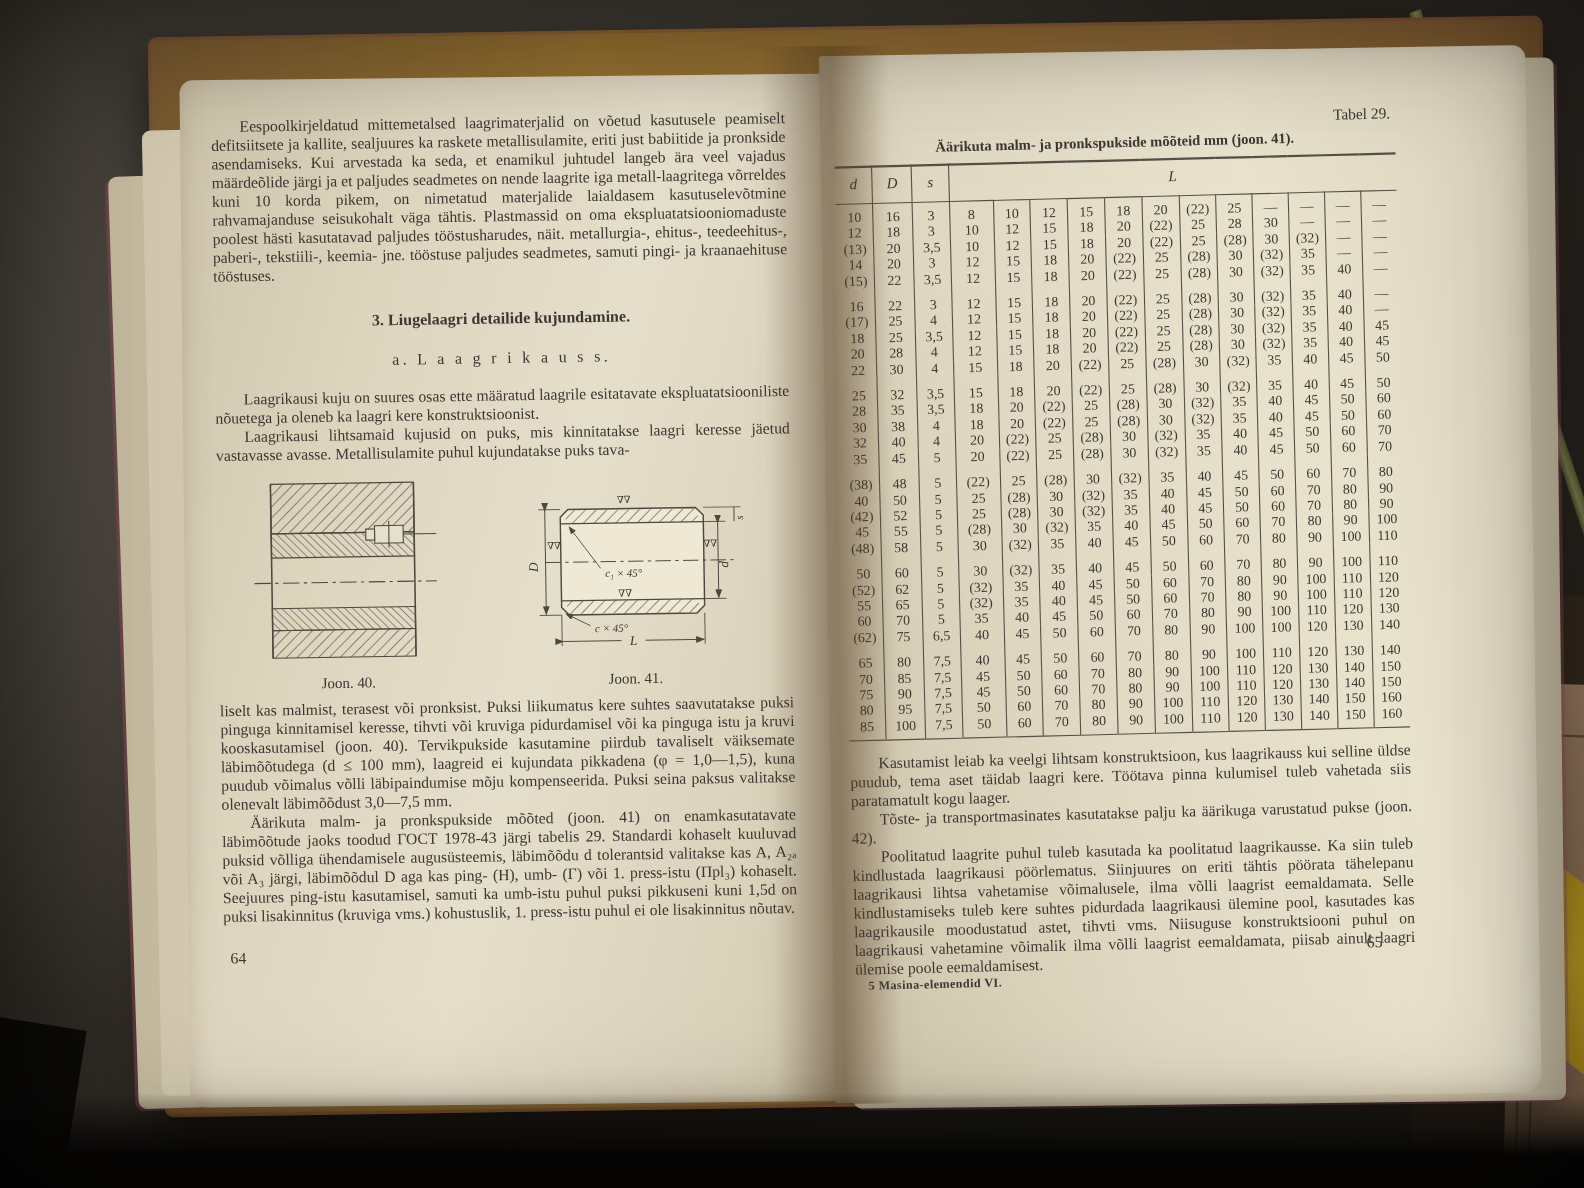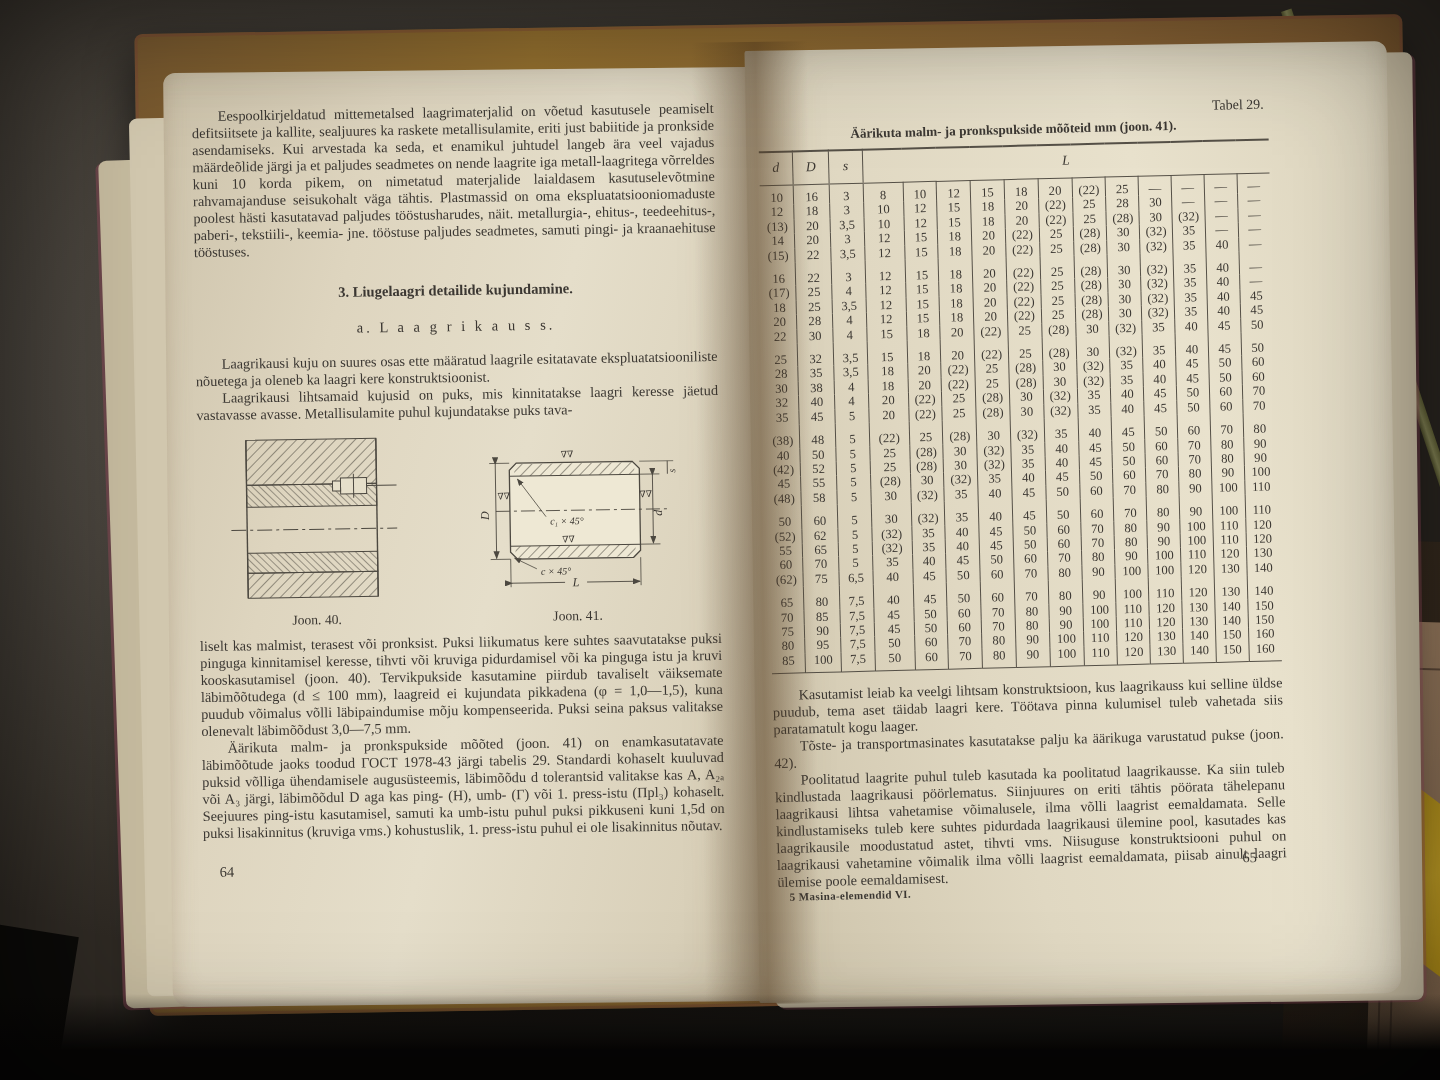--- a/index.html
+++ b/index.html
@@ -61,21 +61,21 @@
   .indent{text-indent:26px;}
   .heading{font-size:14.6px;font-weight:bold;text-align:center;margin:25px 0 0;}
   .subheading{font-size:14.6px;text-align:center;margin:19px 0 0;letter-spacing:3px;}
   .para-gap{margin-top:17px;}
   .figures{display:flex;align-items:flex-end;margin:14px 0 8px;}
   .fig{text-align:center;}
   .fig-40{width:45%;}
   .fig-41{width:55%;}
   .fig-caption{font-size:13.6px;margin-top:8px;}
   .pagenum{position:absolute;font-size:14.5px;}
-  .pagenum-left{left:16px;top:756px;}
+  .pagenum-left{left:6px;top:756px;}
   .pagenum-right{right:30px;top:752px;}
   .footer-sig{position:absolute;left:12px;top:782px;font-size:11px;font-weight:bold;letter-spacing:.4px;}
   
   .tabel-label{text-align:right;font-size:14px;padding-right:4px;margin:0;}
   .table-title{text-align:center;font-weight:bold;font-size:13.2px;margin:3px 0 0;}
   table.dim{border-collapse:collapse;width:100%;margin-top:7px;font-size:12.6px;color:#3b3732;
     border-top:2px solid #555047;border-bottom:1px solid #555047;}
   table.dim th{font-style:italic;font-weight:normal;font-size:13.6px;padding:7px 0 9px;
     border-bottom:1px solid #555047;}
   table.dim td{text-align:center;line-height:14.4px;padding:0;}

